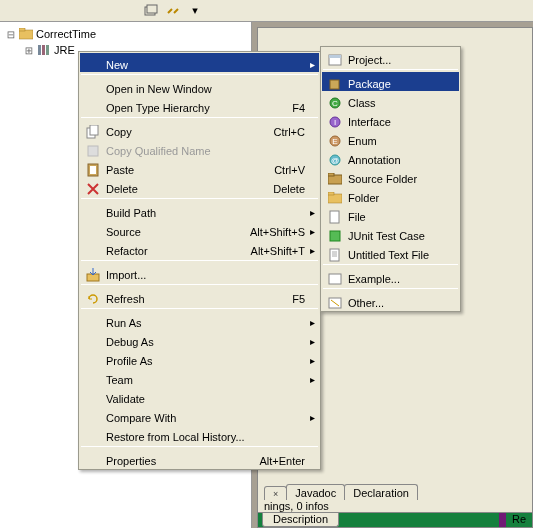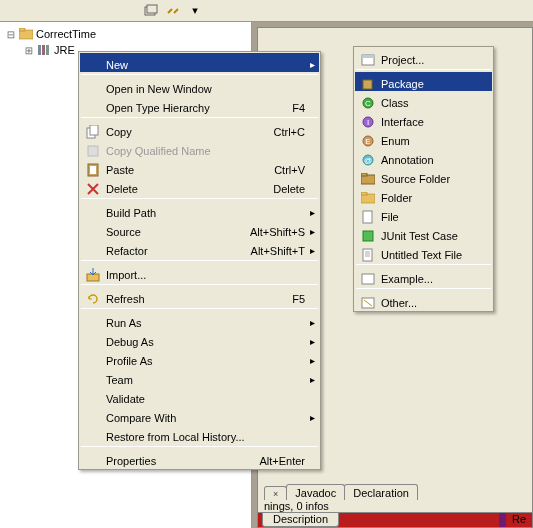--- a/index.html
+++ b/index.html
@@ -69,21 +69,20 @@
   }
   .menu-left {
     top: 51px;
     left: 78px;
     width: 243px;
   }
   .menu-right {
     top: 46px;
     left: 320px;
     width: 141px;
-    margin-left: 33px;
   }
   .mrow {
     display:flex;
     align-items:center;
     height:19px;
     padding: 4px 14px 0 2px;
     position:relative;
   }
   .mrow.sub::after{
     content:"▸";
@@ -134,21 +133,21 @@
     padding-left:6px;
     height:14px;
     font-size:11px;
     background:#ece9d8;
   }
   .desc-bar{
     position:absolute;
     left:0; right:0; bottom:0;
     height:15px;
     border-top:1px solid #888;
-    background:#b91c1c;
+    background:#15803d;
     display:flex;
   }
   .desc-tab{
     border:1px solid #888;
     border-top:none;
     padding:0 10px;
     background:#ece9d8;
     border-radius:0 0 3px 3px;
     margin-left:4px;
   }

